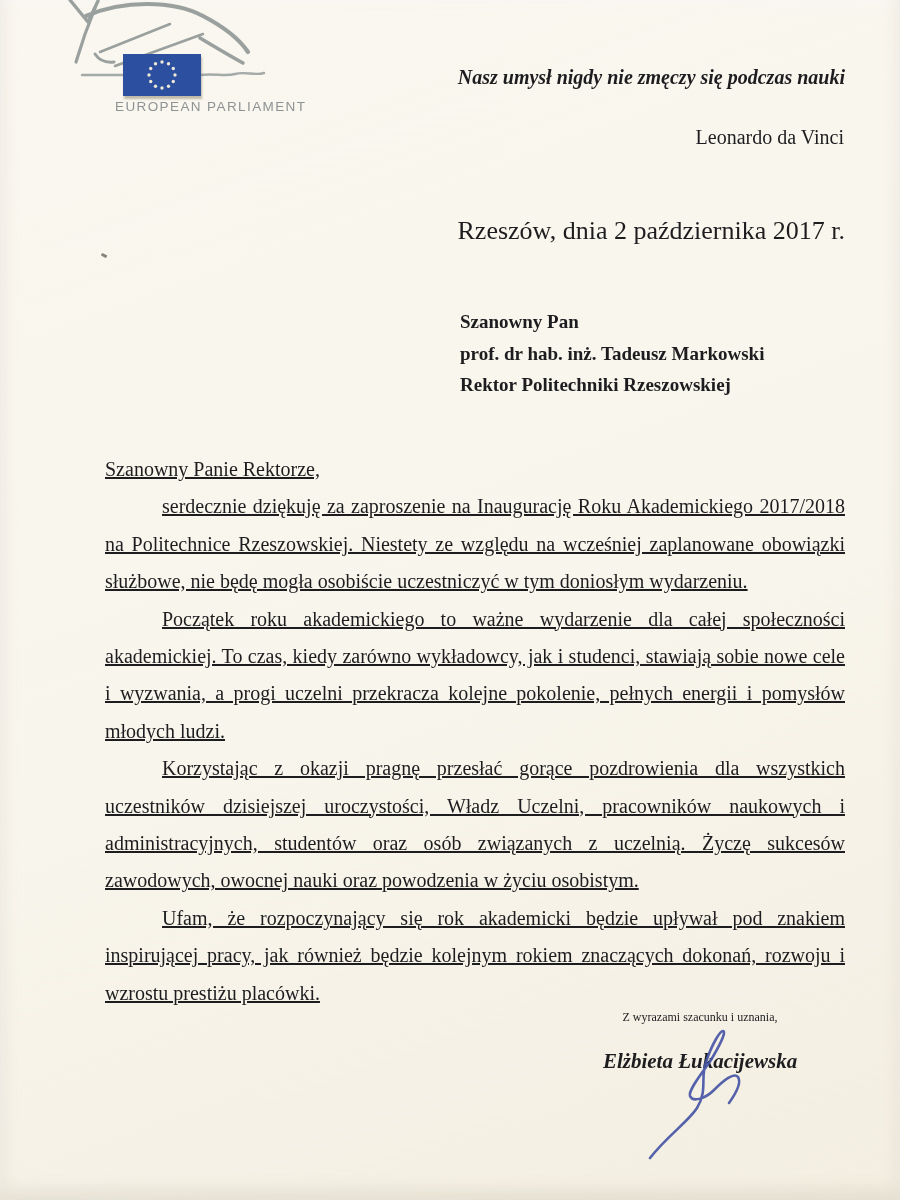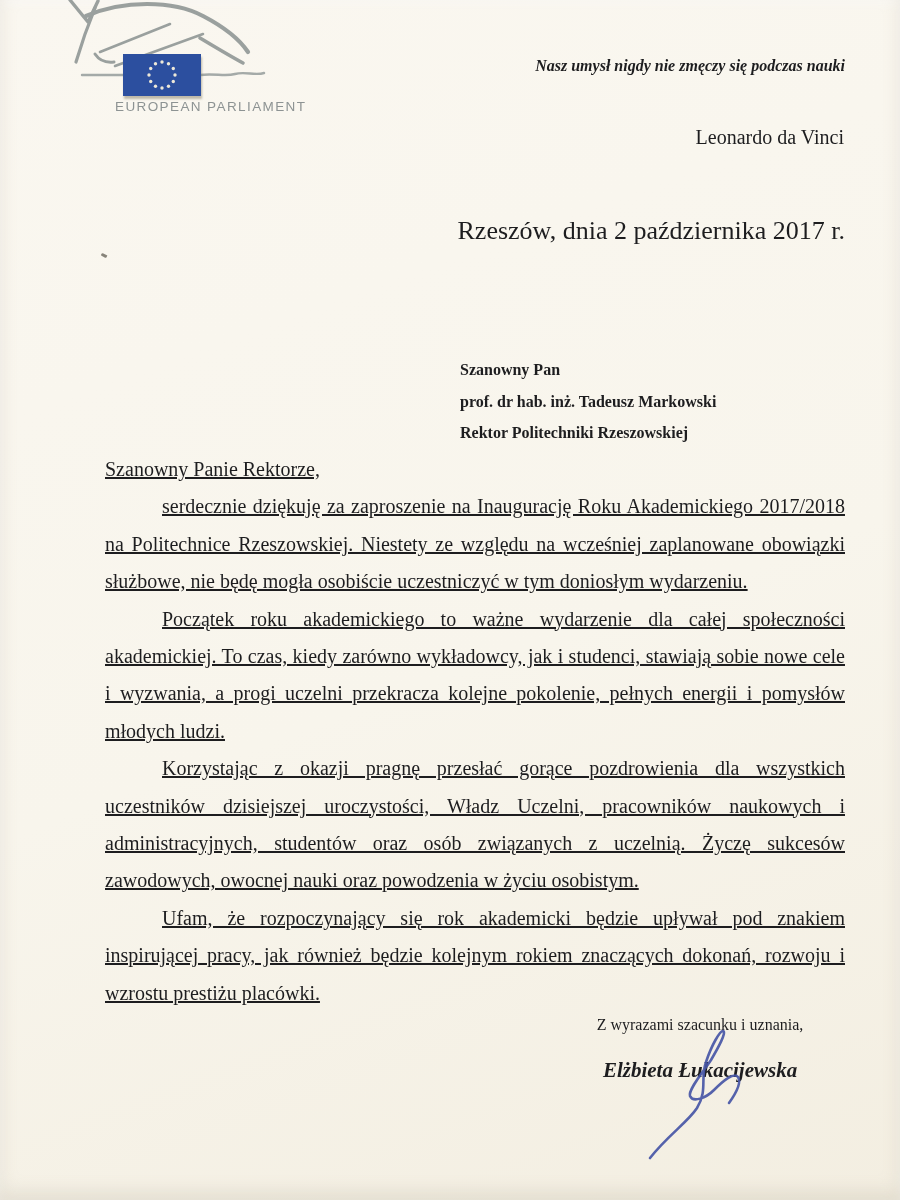--- a/index.html
+++ b/index.html
@@ -22,54 +22,54 @@
     box-shadow:1px 3px 2px rgba(120,110,85,.45);
   }
   .flaglines{position:absolute;left:75px;top:68px;}
   .logo-caption{
     position:absolute;left:115px;top:99px;
     font-family:"Liberation Sans","DejaVu Sans",sans-serif;
     font-size:13.5px;letter-spacing:1.4px;color:#8d9393;white-space:nowrap;
   }
   
   .quote{
-    position:absolute;right:55px;top:57px;text-align:center;white-space:nowrap;
-    font-size:16px;font-weight:bold;font-style:italic;
+    position:absolute;right:55px;top:66px;text-align:center;white-space:nowrap;
+    font-size:20px;font-weight:bold;font-style:italic;
   }
   .quote-attrib{
     position:absolute;right:56px;top:126px;text-align:right;
     font-size:20px;
   }
   .dateline{
     position:absolute;right:55px;top:216px;
     font-size:26px;white-space:nowrap;
   }
   .artifact{
     position:absolute;left:101px;top:254px;width:6px;height:3px;
     background:#6a665c;border-radius:2px 0 2px 2px;transform:rotate(28deg);
     opacity:.8;
   }
   
   .recipient{
     position:absolute;left:460px;top:306px;
-    font-size:16px;font-weight:bold;line-height:31.5px;margin-top:48px;
+    font-size:19px;font-weight:bold;line-height:31.5px;
   }
   
   .body-text{
     position:absolute;left:105px;top:451px;width:740px;
     font-size:20px;line-height:37.4px;text-decoration:underline;
   }
   .body-text p{margin:0;text-align:justify;hyphens:none;}
   .body-text p.para{text-indent:57px;}
   .salutation{text-align:left;}
   
   .closing{
     position:absolute;left:528px;top:1008px;width:344px;text-align:center;
   }
-  .valediction{font-size:16px;margin:8px 0 24px;white-space:nowrap;}
+  .valediction{font-size:12px;margin:2px 0 24px;white-space:nowrap;}
   .signer-name{font-size:21px;font-weight:bold;font-style:italic;margin:0 0 4px;white-space:nowrap;}
   .signer-title{font-size:21px;font-weight:bold;font-style:italic;margin:0;white-space:nowrap;}
   .signature-svg{position:absolute;left:585px;top:1018px;}
 </style>
 </head>
 <body>
 
 <div class="page">
 
   <div class="logo">

